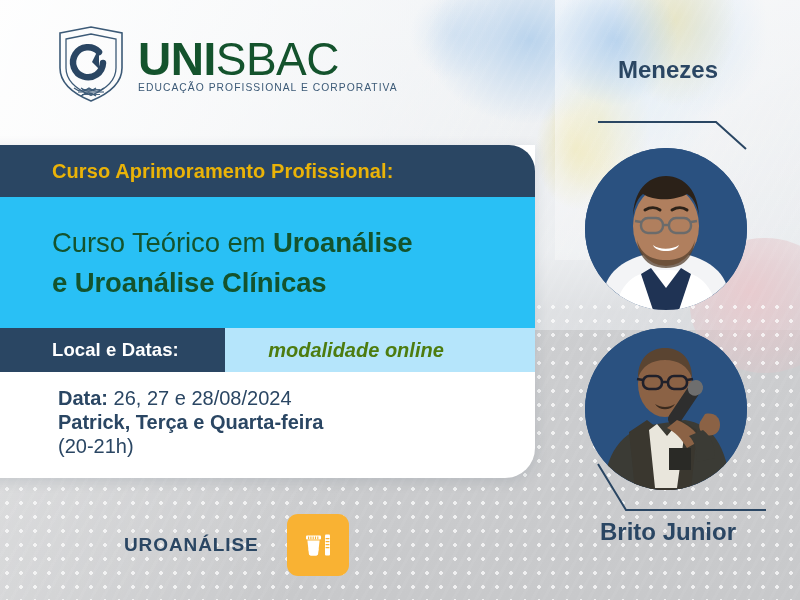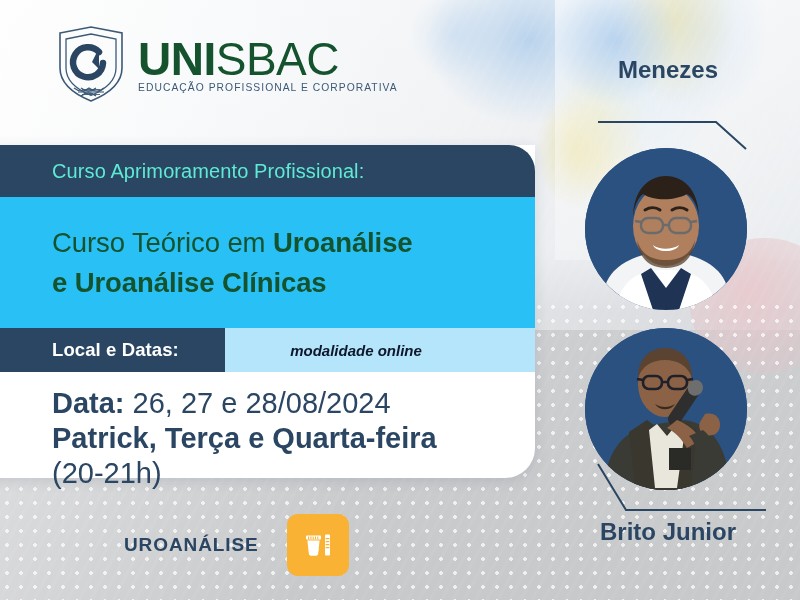--- a/index.html
+++ b/index.html
@@ -110,23 +110,23 @@
     position: absolute;
     left: -20px; top: 145px;
     width: 555px; height: 52px;
     background: #2a4663;
     border-radius: 0 26px 0 0;
     display: flex;
     align-items: center;
   }
   .band-head-text {
     margin-left: 72px;
-    color: #5eead4;
+    color: #eab308;
     font-size: 20px;
-    font-weight: 400;
+    font-weight: 700;
     letter-spacing: 0.1px;
   }
   .band-title {
     position: absolute;
     left: -20px; top: 197px;
     width: 555px; height: 131px;
     background: #29c0f5;
     display: flex;
     flex-direction: column;
     justify-content: center;
@@ -155,37 +155,37 @@
     font-weight: 700;
     display: flex;
     align-items: center;
     padding-left: 72px;
     box-sizing: border-box;
     letter-spacing: 0.1px;
   }
   .local-value {
     flex: 1;
     background: #b5e5fb;
-    color: #0f172a;
-    font-size: 15px;
+    color: #4d7c0f;
+    font-size: 20px;
     font-weight: 700;
     font-style: italic;
     display: flex;
     align-items: center;
     justify-content: center;
     padding-right: 48px;
     box-sizing: border-box;
   }
 
   .date-block {
     position: absolute;
     left: 52px; top: 386px;
     color: #2a4663;
   }
-  .date-row { font-size: 29px; line-height: 1.21; white-space: nowrap; }
+  .date-row { font-size: 20px; line-height: 1.21; white-space: nowrap; margin-left: 6px; }
   .date-row .bd { font-weight: 700; }
   .date-row .rg { font-weight: 400; }
 
   
   .bottom-bar {
     position: absolute;
     left: 0; top: 500px;
     width: 545px; height: 90px;
     display: flex;
     align-items: center;

